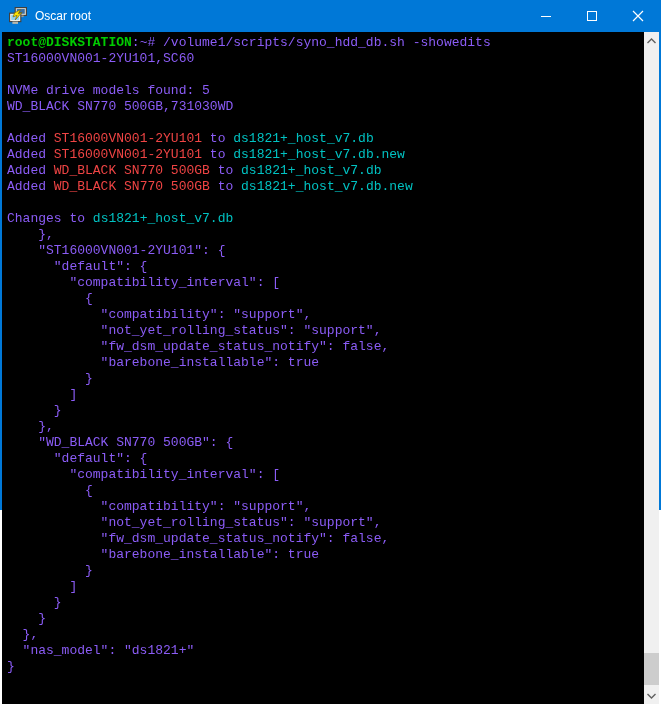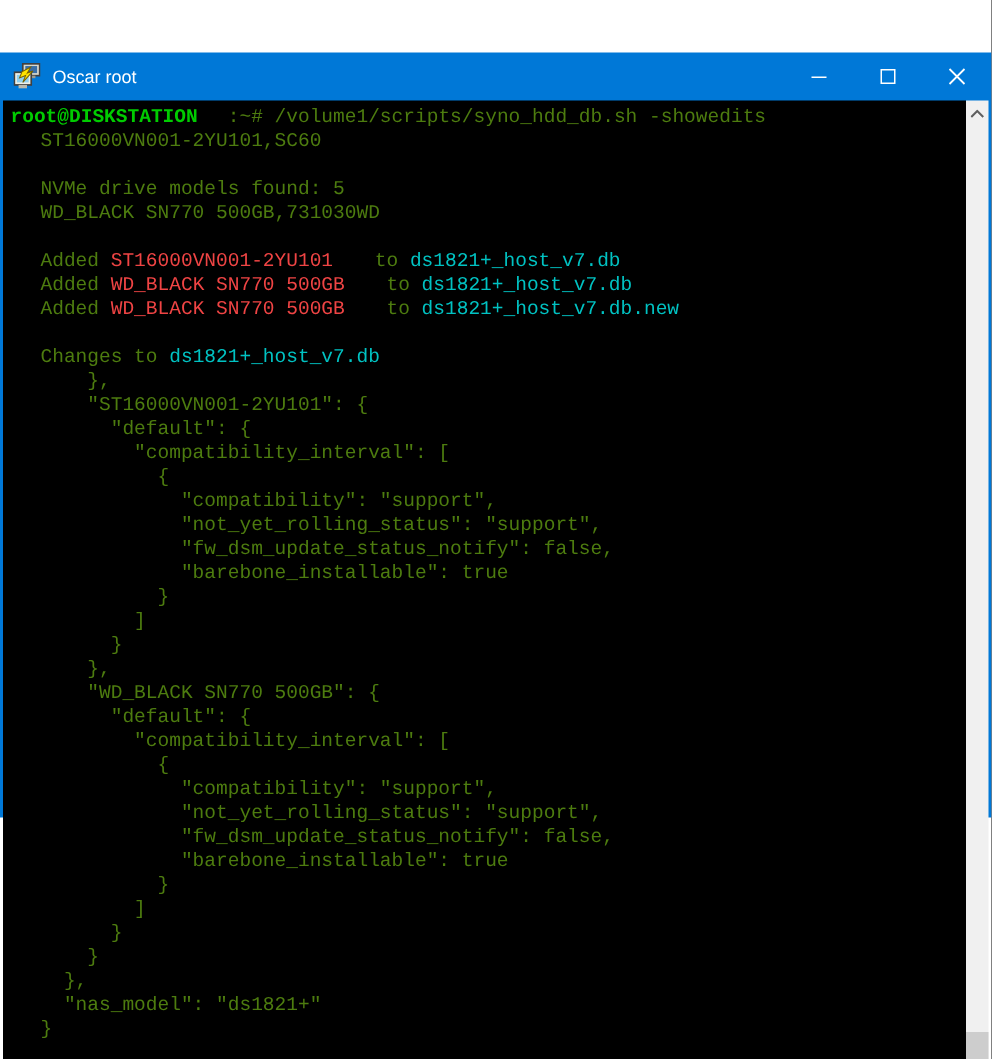--- a/index.html
+++ b/index.html
@@ -3,21 +3,20 @@
 <meta charset="utf-8">
 <style>
   * { margin: 0; padding: 0; box-sizing: border-box; }
   html, body { width: 661px; height: 706px; }
   body { font-family: "Liberation Sans", sans-serif; overflow: hidden; }
 
   .window {
     position: relative;
     width: 661px; height: 510px;
     background: #0078D7; 
-    margin-top: 35px;
   }
 
   
   .titlebar {
     height: 32px;
     display: flex;
     align-items: center;
     color: #ffffff;
   }
   .app-icon { margin-left: 9px; width: 18px; height: 18px; flex: 0 0 auto; }
@@ -50,21 +49,21 @@
     cursor: text;
   }
   .term-line {
     font-family: "Liberation Mono", "DejaVu Sans Mono", monospace;
     font-size: 13px;
     line-height: 16px;
     height: 16px;
     white-space: pre;
     color: #C9C9C9;
   }
-  .seg-fg     { color: #4d7c0f; padding-left: 20px; }
+  .seg-fg     { color: #8b5cf6; }
   .seg-green  { color: #00CC00; font-weight: bold; text-align: center; }
   .seg-yellow { color: #ef4444; }
   .seg-cyan   { color: #00C2C2; text-align: right; }
 
   
   .scrollbar {
     position: absolute;
     top: 32px; right: 2px;
     width: 15px; height: 672px;
     background: #F0F0F0;
@@ -115,20 +114,21 @@
   </div>
 
   <div class="terminal" id="terminal">
       <div class="term-line"><span class="seg-green">root@DISKSTATION</span><span class="seg-fg">:~# /volume1/scripts/syno_hdd_db.sh -showedits</span></div>
       <div class="term-line"><span class="seg-fg">ST16000VN001-2YU101,SC60</span></div>
       <div class="term-line">&nbsp;</div>
       <div class="term-line"><span class="seg-fg">NVMe drive models found: 5</span></div>
       <div class="term-line"><span class="seg-fg">WD_BLACK SN770 500GB,731030WD</span></div>
       <div class="term-line">&nbsp;</div>
       <div class="term-line"><span class="seg-fg">Added </span><span class="seg-yellow">ST16000VN001-2YU101</span><span class="seg-fg"> to </span><span class="seg-cyan">ds1821+_host_v7.db</span></div>
+      <div class="term-line"><span class="seg-fg">Added </span><span class="seg-yellow">ST16000VN001-2YU101</span><span class="seg-fg"> to </span><span class="seg-cyan">ds1821+_host_v7.db.new</span></div>
       <div class="term-line"><span class="seg-fg">Added </span><span class="seg-yellow">WD_BLACK SN770 500GB</span><span class="seg-fg"> to </span><span class="seg-cyan">ds1821+_host_v7.db</span></div>
       <div class="term-line"><span class="seg-fg">Added </span><span class="seg-yellow">WD_BLACK SN770 500GB</span><span class="seg-fg"> to </span><span class="seg-cyan">ds1821+_host_v7.db.new</span></div>
       <div class="term-line">&nbsp;</div>
       <div class="term-line"><span class="seg-fg">Changes to </span><span class="seg-cyan">ds1821+_host_v7.db</span></div>
       <div class="term-line"><span class="seg-fg">    },</span></div>
       <div class="term-line"><span class="seg-fg">    "ST16000VN001-2YU101": {</span></div>
       <div class="term-line"><span class="seg-fg">      "default": {</span></div>
       <div class="term-line"><span class="seg-fg">        "compatibility_interval": [</span></div>
       <div class="term-line"><span class="seg-fg">          {</span></div>
       <div class="term-line"><span class="seg-fg">            "compatibility": "support",</span></div>

